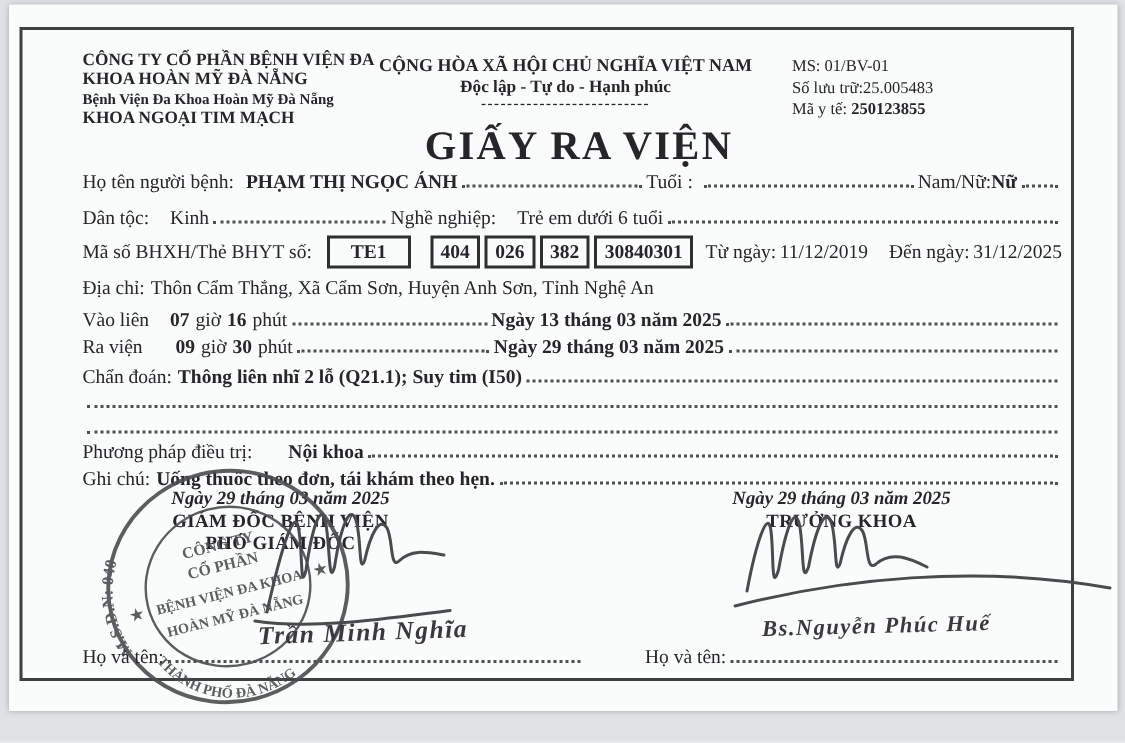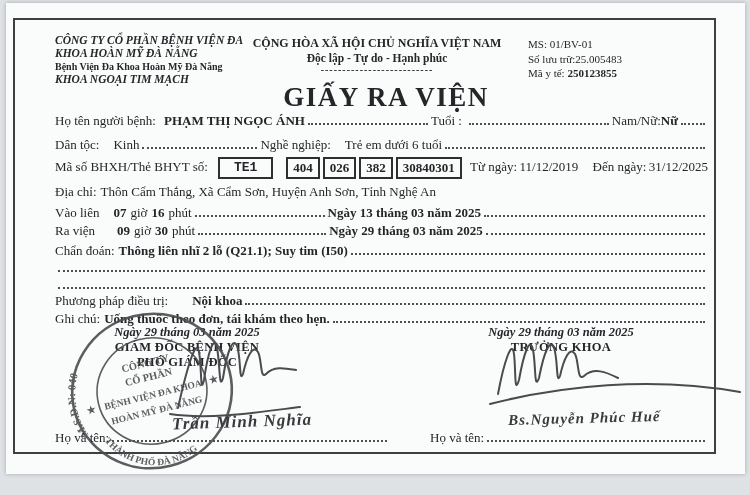--- a/index.html
+++ b/index.html
@@ -32,24 +32,24 @@
     flex:1 1 10px;min-width:8px;height:12px;
     border-bottom:2px dotted #4d4f52;
     margin:0 3px;
     align-self:baseline;
   }
   .boxes{display:inline-flex;align-items:center;margin-left:10px;}
   .box{
     border:2px solid #2e2f31;padding:0 5px;height:18px;line-height:18px;
     font-weight:bold;font-size:13px;text-align:center;
   }
-  .box.first{padding:0 14px;margin-right:10px;font-family:Liberation Mono, monospace;}
+  .box.first{padding:0 14px;margin-right:10px;}
   .box + .box{margin-left:3px;}
   .hdr-org{position:absolute;left:55px;top:34px;line-height:13px;}
-  .hdr-org .l1{font-size:11.5px;font-weight:bold;font-style:italic;}
+  .hdr-org .l1{font-size:11.5px;font-weight:bold;}
   .hdr-org .l3{font-size:10px;font-weight:bold;}
   .hdr-nat{position:absolute;left:248px;top:36px;width:258px;text-align:center;line-height:15px;}
   .hdr-nat .n1{font-size:12px;font-weight:bold;}
   .hdr-nat .n2{font-size:11.5px;font-weight:bold;}
   .hdr-nat .dv{font-size:10px;font-weight:bold;letter-spacing:1px;line-height:8px;}
   .hdr-meta{position:absolute;left:528px;top:37px;font-size:11px;line-height:14.5px;}
   .doc-title{
     position:absolute;left:255px;top:82px;width:262px;text-align:center;
     font-size:27px;font-weight:bold;letter-spacing:1.5px;
   }

